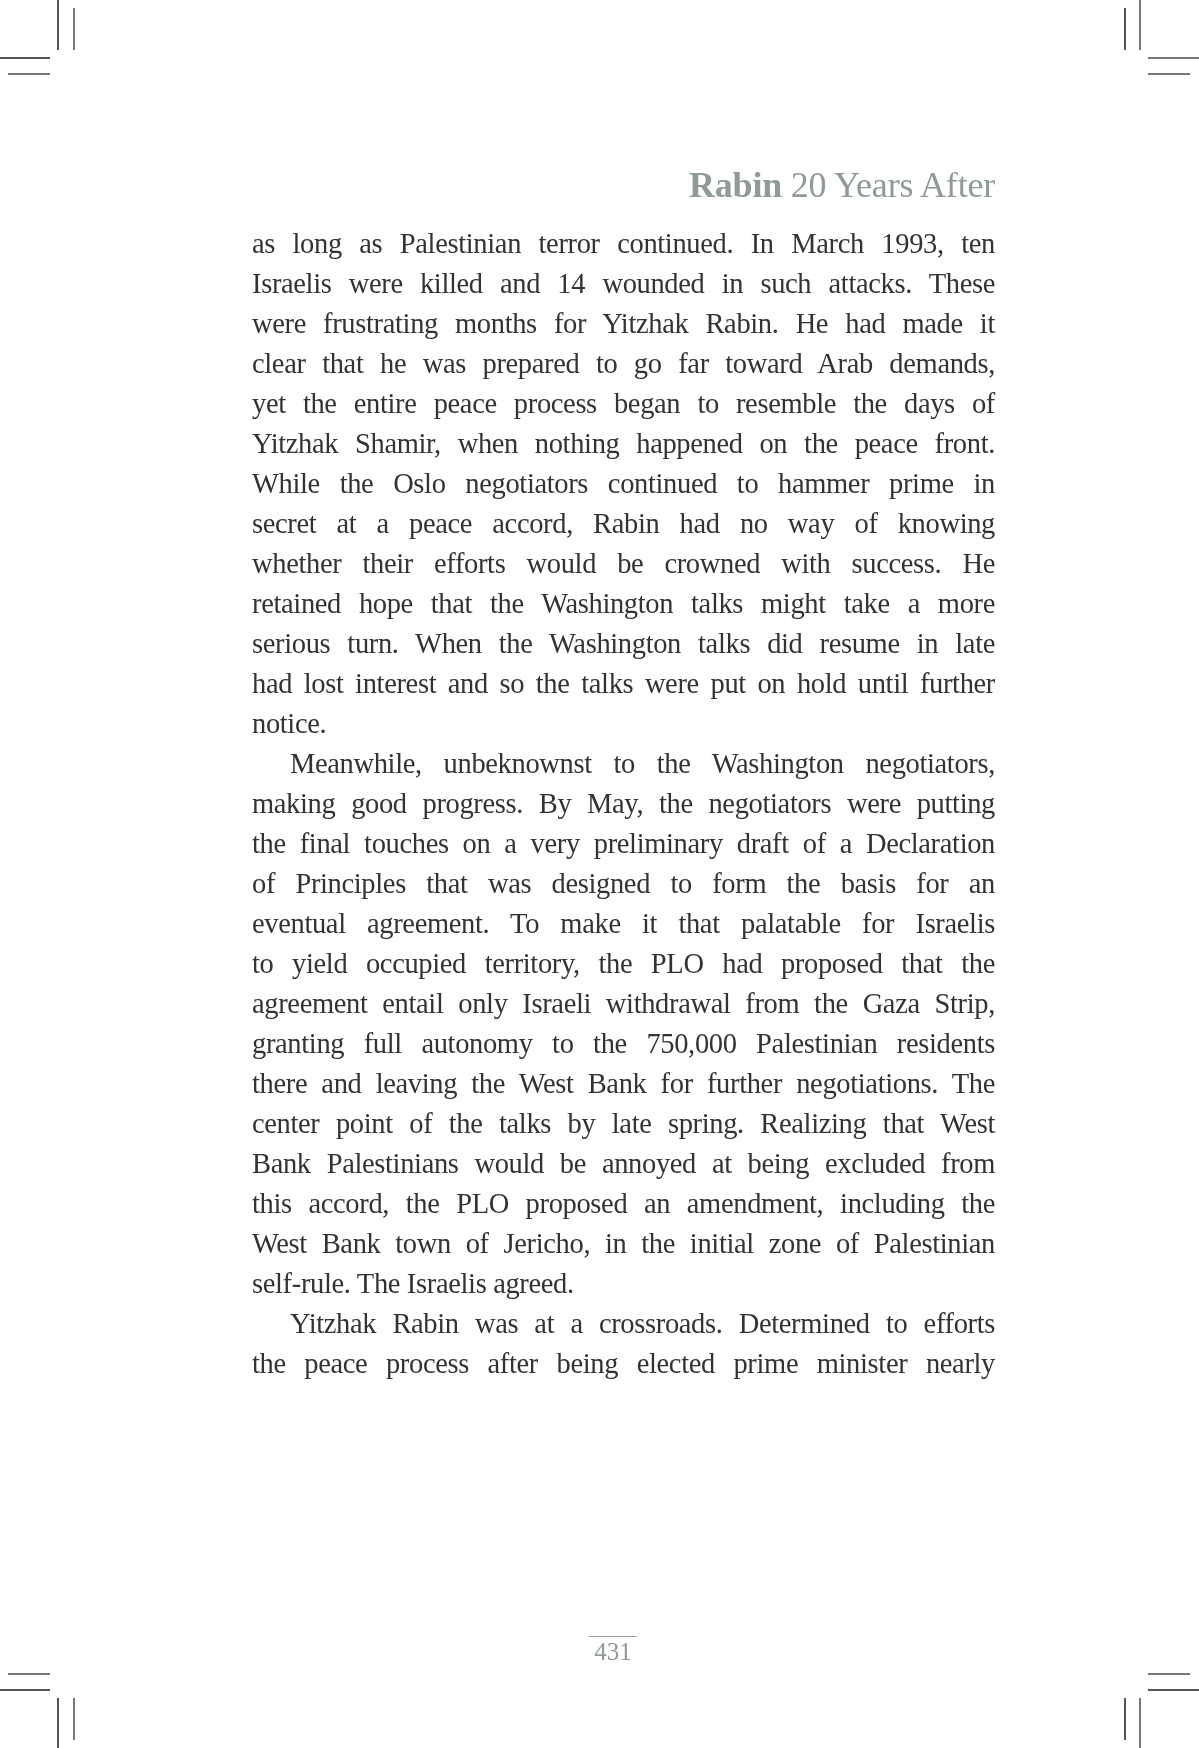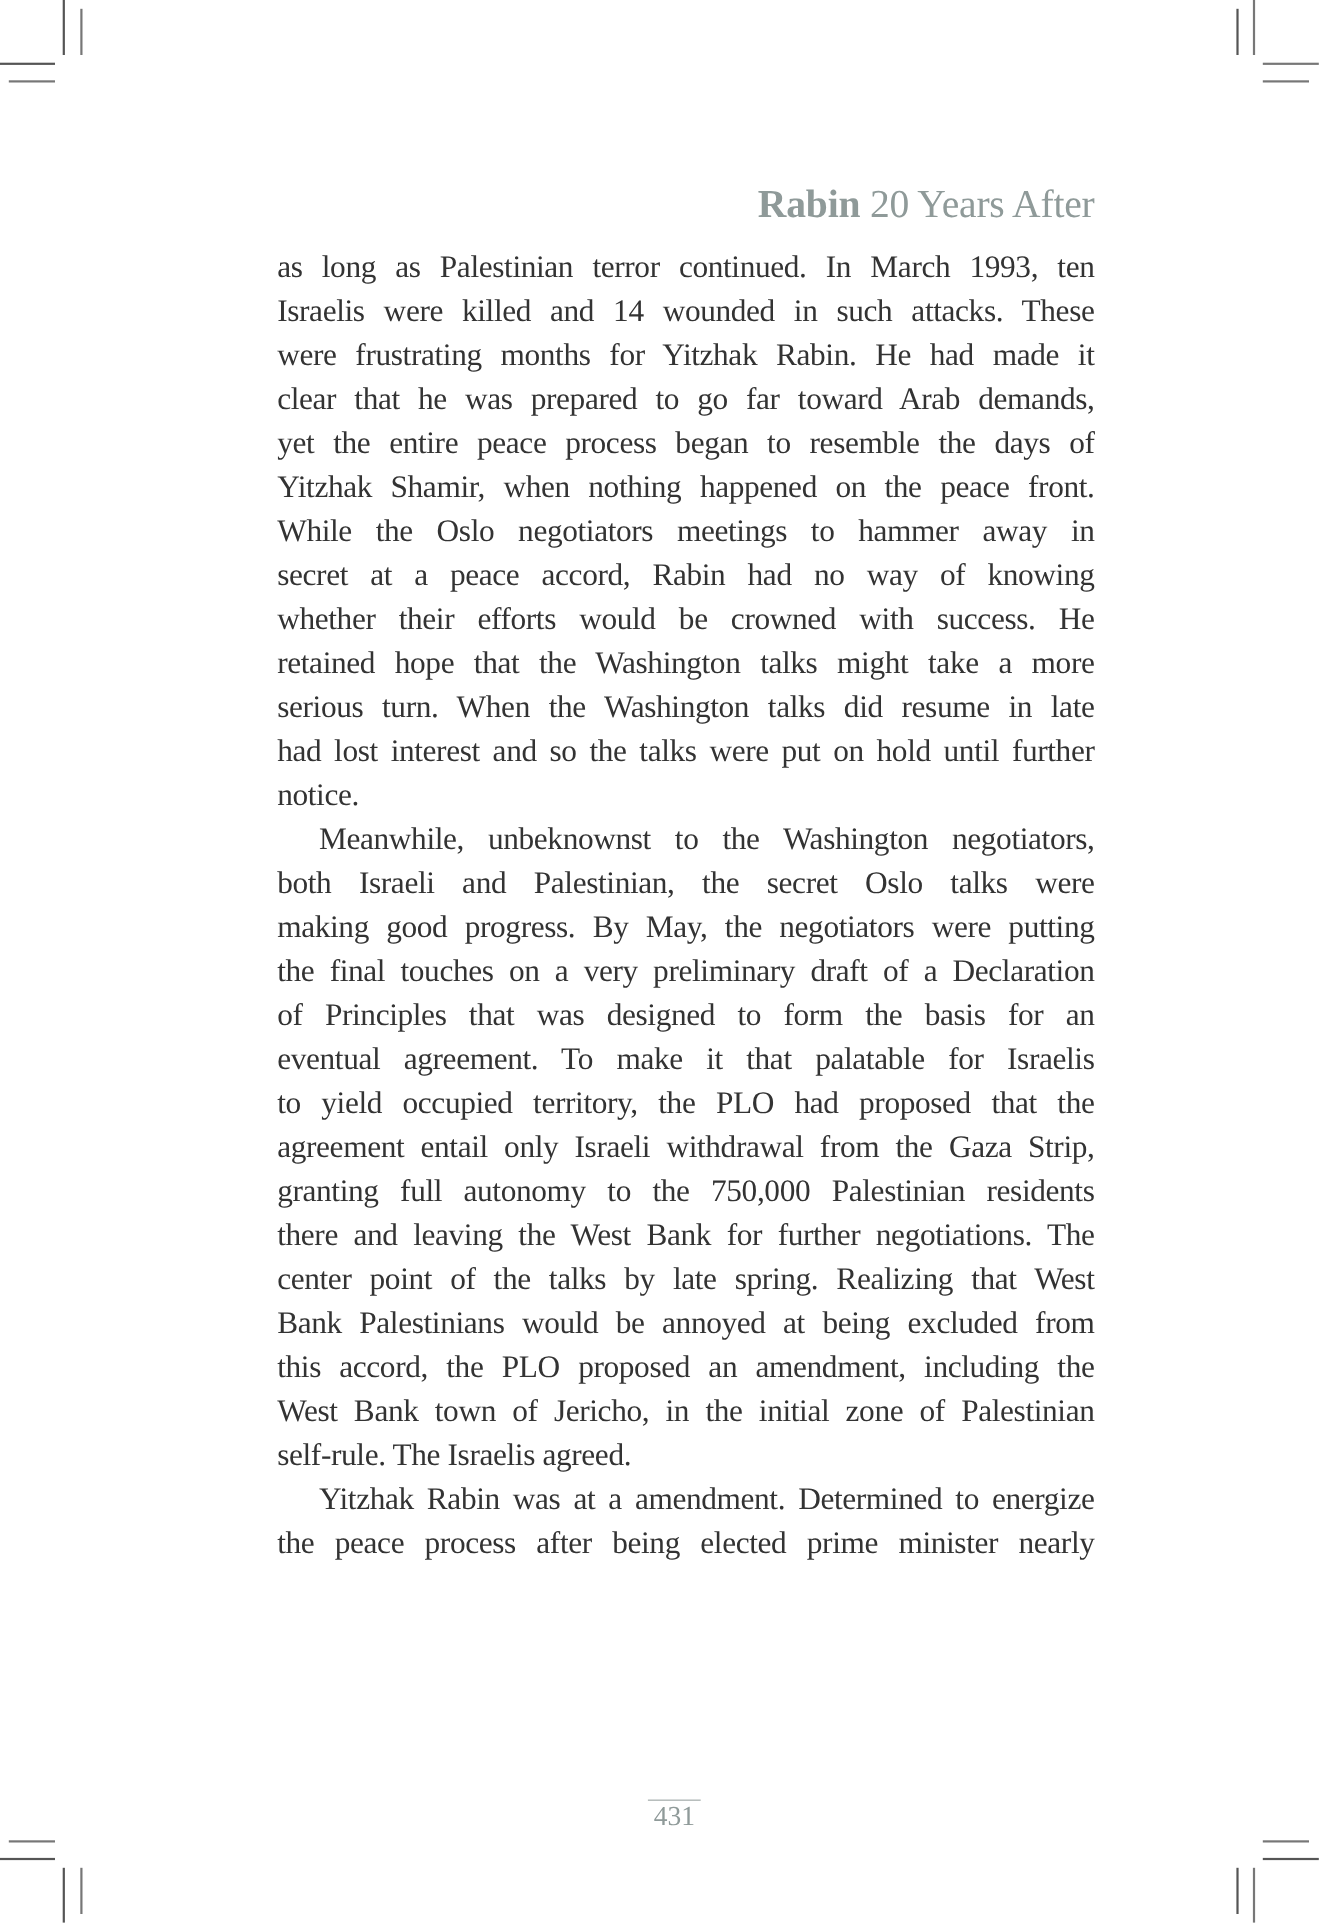--- a/index.html
+++ b/index.html
@@ -59,44 +59,43 @@
 <div class="running-head"><span class="bold">Rabin</span><span style="white-space:pre;"> 20 Years After</span></div>
 
 <div class="body-text">
   <div>
     <div class="line">as long as Palestinian terror continued. In March 1993, ten</div>
     <div class="line">Israelis were killed and 14 wounded in such attacks. These</div>
     <div class="line">were frustrating months for Yitzhak Rabin. He had made it</div>
     <div class="line">clear that he was prepared to go far toward Arab demands,</div>
     <div class="line">yet the entire peace process began to resemble the days of</div>
     <div class="line">Yitzhak Shamir, when nothing happened on the peace front.</div>
-    <div class="line">While the Oslo negotiators meetings to hammer away in</div>
+    <div class="line">While the Oslo negotiators continued to hammer prime in</div>
     <div class="line">secret at a peace accord, Rabin had no way of knowing</div>
     <div class="line">whether their efforts would be crowned with success. He</div>
     <div class="line">retained hope that the Washington talks might take a more</div>
     <div class="line">serious turn. When the Washington talks did resume in late</div>
     <div class="line">had lost interest and so the talks were put on hold until further</div>
     <div class="line last">notice.</div>
   </div>
   <div>
     <div class="line indent">Meanwhile, unbeknownst to the Washington negotiators,</div>
-    <div class="line">both Israeli and Palestinian, the secret Oslo talks were</div>
     <div class="line">making good progress. By May, the negotiators were putting</div>
     <div class="line">the final touches on a very preliminary draft of a Declaration</div>
     <div class="line">of Principles that was designed to form the basis for an</div>
     <div class="line">eventual agreement. To make it that palatable for Israelis</div>
     <div class="line">to yield occupied territory, the PLO had proposed that the</div>
     <div class="line">agreement entail only Israeli withdrawal from the Gaza Strip,</div>
     <div class="line">granting full autonomy to the 750,000 Palestinian residents</div>
     <div class="line">there and leaving the West Bank for further negotiations. The</div>
     <div class="line">center point of the talks by late spring. Realizing that West</div>
     <div class="line">Bank Palestinians would be annoyed at being excluded from</div>
     <div class="line">this accord, the PLO proposed an amendment, including the</div>
     <div class="line">West Bank town of Jericho, in the initial zone of Palestinian</div>
     <div class="line last">self-rule. The Israelis agreed.</div>
   </div>
   <div>
-    <div class="line indent">Yitzhak Rabin was at a amendment. Determined to energize</div>
+    <div class="line indent">Yitzhak Rabin was at a crossroads. Determined to efforts</div>
     <div class="line">the peace process after being elected prime minister nearly</div>
   </div>
 </div>
 
 <div class="folio">431</div>
 
 </body></html>

